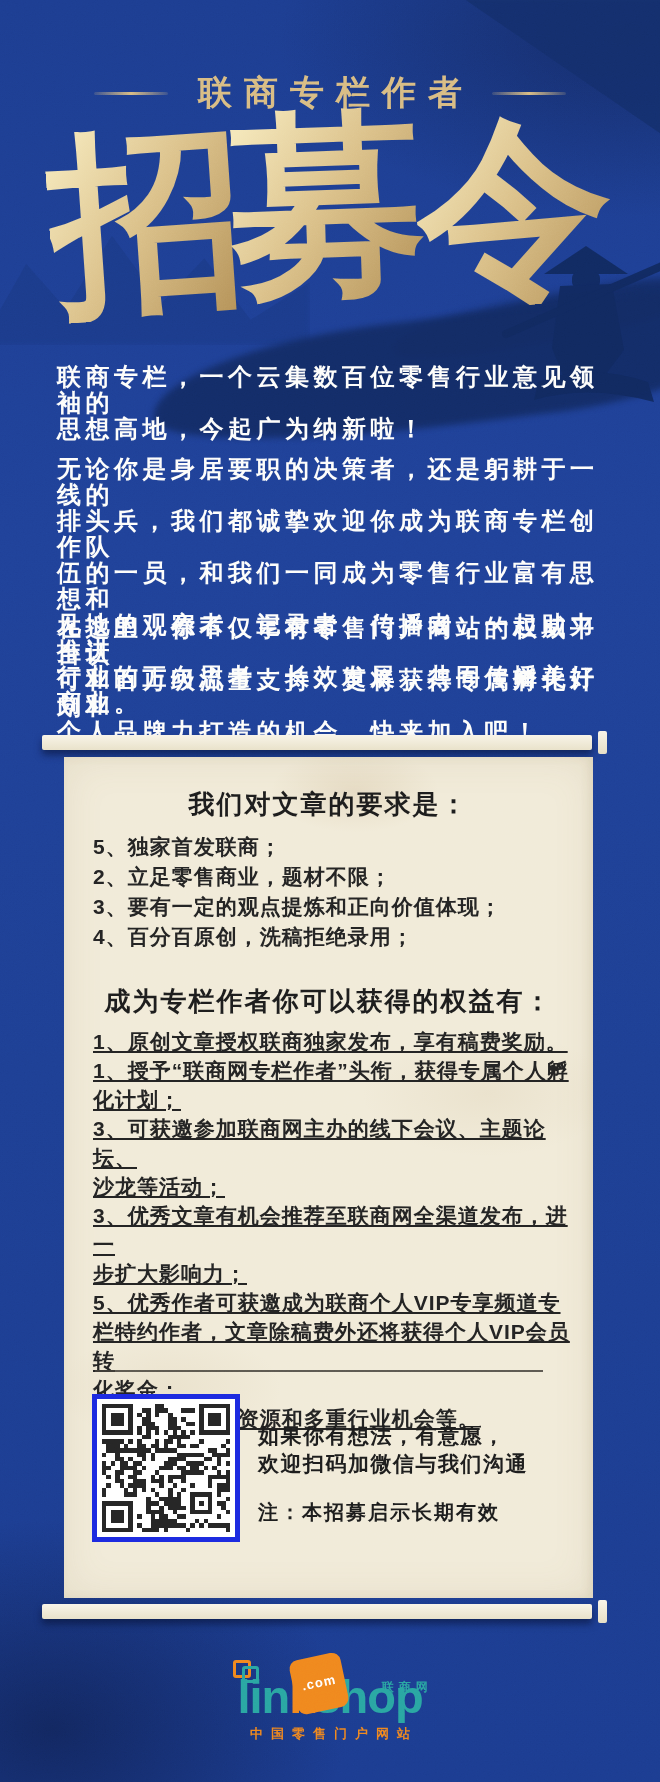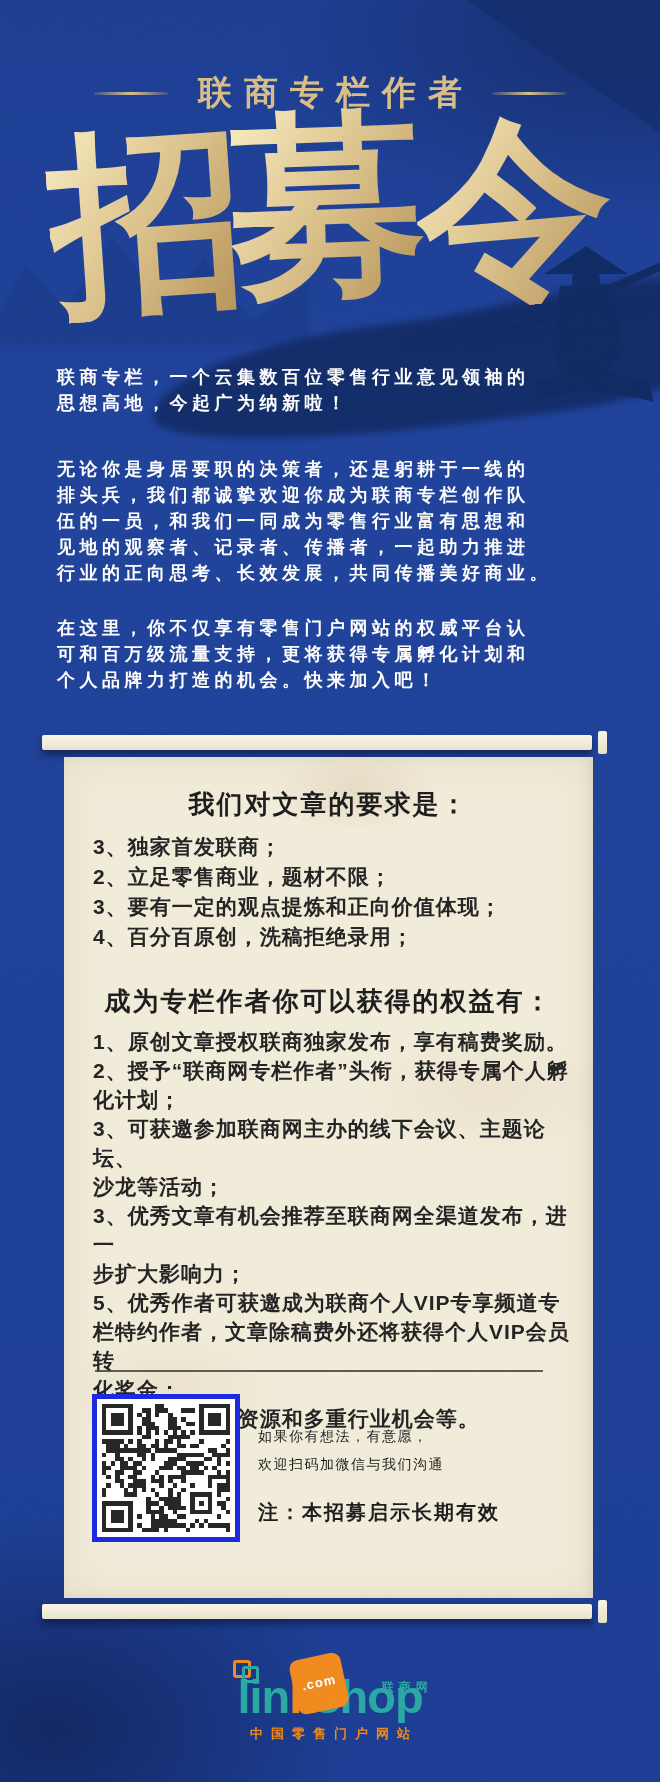--- a/index.html
+++ b/index.html
@@ -29,21 +29,21 @@
   .title{position:absolute;top:108px;left:0;right:0;margin:0;display:flex;justify-content:center;
     font-family:"DejaVu Serif","Liberation Serif",serif;font-weight:900;font-size:196px;line-height:1;
     color:#d9bd85;}
   .title .tc{background:linear-gradient(125deg,#f4e7ba 8%,#dcc28b 48%,#b6945a 95%);
     -webkit-background-clip:text;background-clip:text;-webkit-text-fill-color:transparent;color:transparent;}
   .title .tc0{transform:rotate(-4deg) translateY(14px);}
   .title .tc1{transform:rotate(-2deg) translateY(-2px);margin-left:-14px;}
   .title .tc2{transform:rotate(-5deg) translateY(2px);margin-left:-10px;}
   
   .intro p{position:absolute;left:57px;width:556px;margin:0;color:#fdfdfb;
-    font-size:18px;font-weight:700;letter-spacing:4.5px;line-height:26px;white-space:pre-line;}
+    font-size:24px;font-weight:700;letter-spacing:4.5px;line-height:26px;white-space:pre-line;}
   .p1{top:364px;}
   .p2{top:456px;}
   .p3{top:615px;}
   
   .rod{position:absolute;left:42px;width:550px;height:15px;border-radius:2px;
     background:linear-gradient(#f8f4e8,#e9e2ca);box-shadow:0 5px 7px rgba(4,12,40,.5);}
   .rod-top{top:735px;}
   .rod-bottom{top:1604px;}
   .rod-cap{position:absolute;left:598px;width:9px;height:23px;border-radius:2px;
     background:linear-gradient(#f8f4e8,#e6dfc6);}
@@ -60,26 +60,26 @@
     color:#222;}
   .paper h3{position:absolute;left:0;width:100%;margin:0;text-align:center;
     font-size:26px;font-weight:800;letter-spacing:2px;color:#1d1d1d;}
   .h-req{top:30px;}
   .h-ben{top:227px;}
   .plist{position:absolute;left:29px;width:494px;margin:0;padding:0;list-style:none;
     font-size:21px;font-weight:600;letter-spacing:1px;color:#242424;}
   .req-list{top:75px;}
   .req-list li{line-height:30px;}
   .ben-list{top:270px;}
-  .ben-list li{line-height:29px;white-space:pre-line;}
+  .ben-list li{line-height:29px;white-space:pre-line;text-decoration:underline;}
   .divider{position:absolute;left:31px;top:613px;width:448px;height:2px;background:#44413a;opacity:.85;}
   .qr-box{position:absolute;left:28px;top:637px;width:148px;height:148px;box-sizing:border-box;
     border:5px solid #1c2ae0;background:#fff;padding:5px;}
   .qr-box svg{display:block;width:128px;height:128px;}
-  .invite{position:absolute;left:194px;top:665px;margin:0;font-size:14px;font-weight:400;
+  .invite{position:absolute;left:194px;top:665px;margin:0;font-size:21px;font-weight:700;
     letter-spacing:1.5px;line-height:28px;color:#1d1d1d;white-space:pre-line;}
   .note{position:absolute;left:194px;top:742px;margin:0;font-size:20px;font-weight:800;
     letter-spacing:2px;color:#1d1d1d;}
   
   .brand{position:absolute;top:1672px;left:0;right:0;display:flex;flex-direction:column;align-items:center;}
   .wordmark{position:relative;font-size:47px;font-weight:800;letter-spacing:-1px;line-height:50px;}
   .teal{color:#2aa7a3;}
   .orange-k{color:#f0891e;}
   .logo-icon{position:absolute;left:-4px;top:-12px;width:26px;height:24px;}
   .sq-o{position:absolute;left:0;top:0;width:12px;height:12px;border:3px solid #f0891e;border-radius:3px;}
@@ -134,30 +134,30 @@
 可和百万级流量支持，更将获得专属孵化计划和
 个人品牌力打造的机会。快来加入吧！</p>
   </section>
 
   <div class="rod rod-top"></div>
   <div class="rod-cap cap-top"></div>
 
   <section class="paper">
     <h3 class="h-req">我们对文章的要求是：</h3>
     <ul class="plist req-list">
-      <li>3、独家首发联商；</li>
+      <li>5、独家首发联商；</li>
       <li>2、立足零售商业，题材不限；</li>
       <li>3、要有一定的观点提炼和正向价值体现；</li>
       <li>4、百分百原创，洗稿拒绝录用；</li>
     </ul>
 
     <h3 class="h-ben">成为专栏作者你可以获得的权益有：</h3>
     <ul class="plist ben-list">
       <li>1、原创文章授权联商独家发布，享有稿费奖励。</li>
-      <li>2、授予“联商网专栏作者”头衔，获得专属个人孵
+      <li>1、授予“联商网专栏作者”头衔，获得专属个人孵
 化计划；</li>
       <li>3、可获邀参加联商网主办的线下会议、主题论坛、
 沙龙等活动；</li>
       <li>3、优秀文章有机会推荐至联商网全渠道发布，进一
 步扩大影响力；</li>
       <li>5、优秀作者可获邀成为联商个人VIP专享频道专
 栏特约作者，文章除稿费外还将获得个人VIP会员转
 化奖金；</li>
       <li>6、高质量人脉资源和多重行业机会等。</li>
     </ul>

